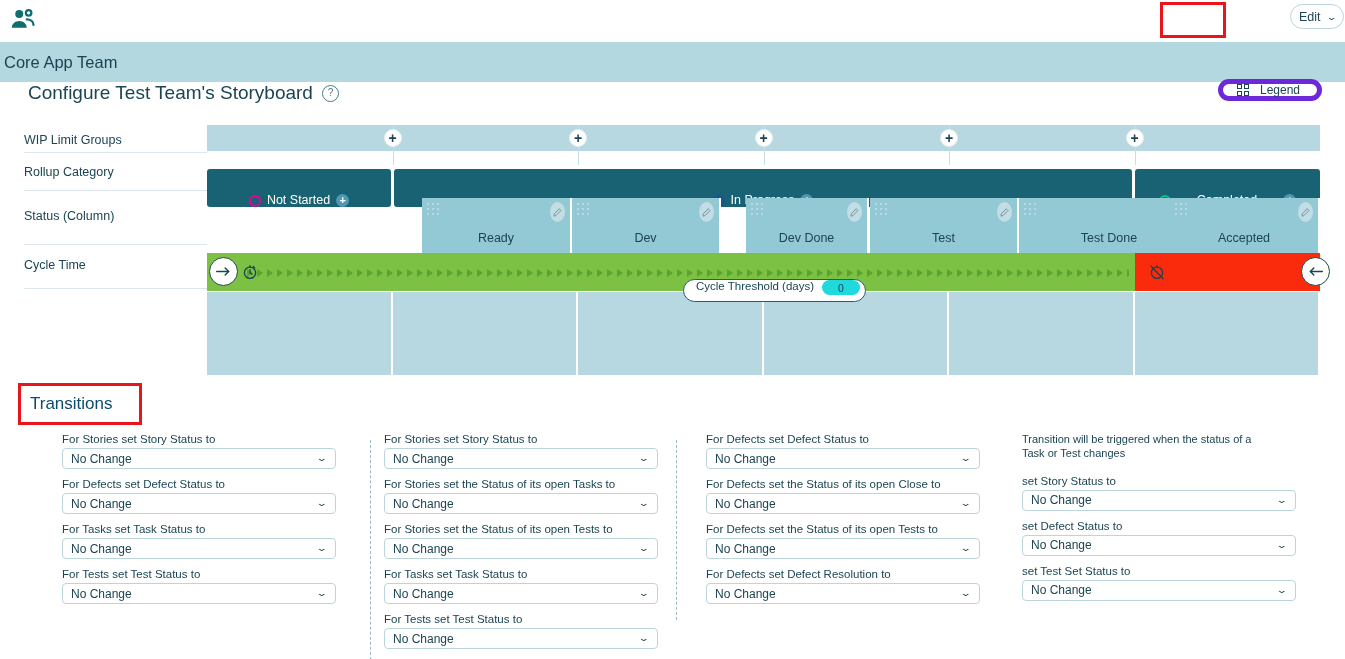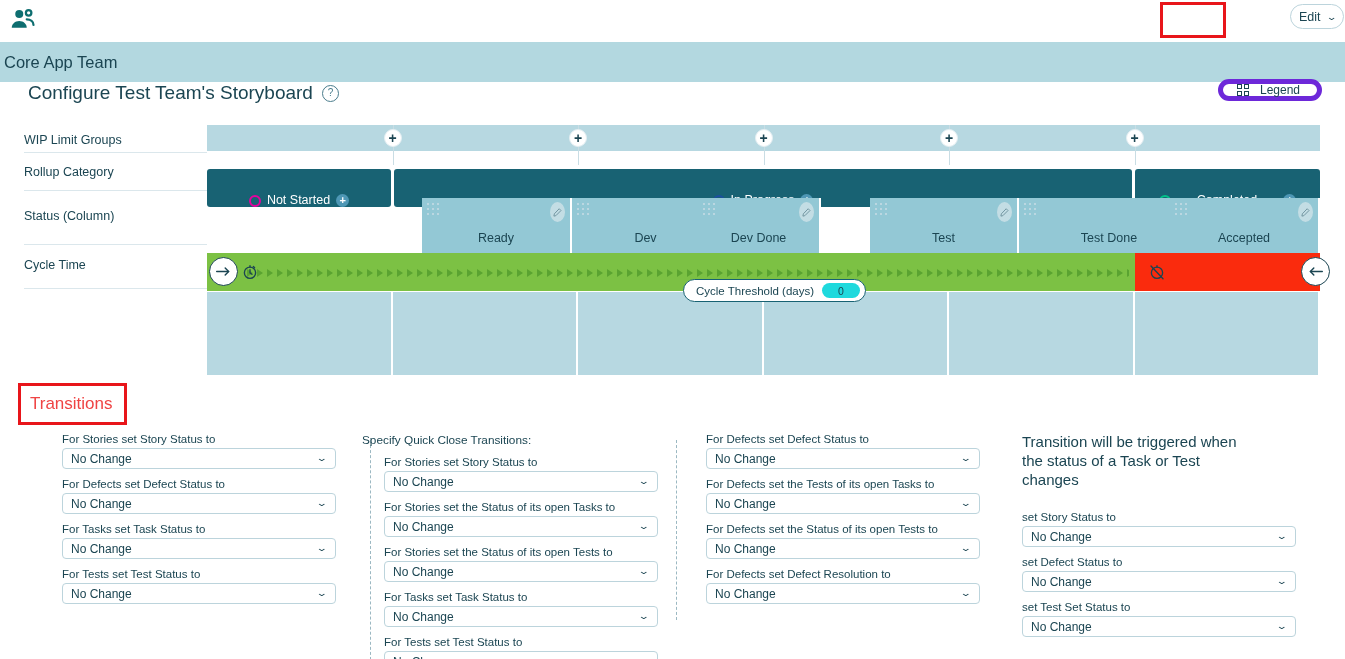--- a/index.html
+++ b/index.html
@@ -78,32 +78,32 @@
   .endcirc{position:absolute;right:-10px;top:4px;width:29px;height:29px;border-radius:50%;
     background:#fff;border:1px solid #1b4552;display:flex;align-items:center;justify-content:center;
     font-size:15px;color:#1b4552;box-sizing:border-box;cursor:pointer;}
   .clockicon{position:absolute;left:34px;top:10px;color:#1b4552;}
   .noclockicon{position:absolute;color:#1b4552;top:10px;}
 
   .swim{position:absolute;top:172px;left:207px;width:1113px;height:83px;}
   .swimcell{position:absolute;top:0;height:83px;background:#b7d8e1;border-right:2px solid #fff;box-sizing:border-box;}
 
   .threshpill{position:absolute;top:279px;left:683px;height:23px;background:#fff;border:1.6px solid #186273;
-    border-radius:12px;display:flex;align-items:center;gap:8px;padding:0 5px 0 12px;
+    border-radius:12px;display:flex;gap:8px;padding:0 5px 0 12px;
     font-size:11.5px;color:#1b4552;box-sizing:border-box;cursor:pointer;z-index:6;}
   .threshval{min-width:38px;height:15px;border-radius:8px;background:#1fd9dd;color:#1b4552;
     font-size:10.5px;display:flex;align-items:center;justify-content:center;}
 
   
-  .transhdr{position:absolute;left:18px;top:383px;width:109px;height:42px;border:3px solid #e8151a;
-    box-sizing:border-box;display:flex;align-items:center;padding-left:9px;font-size:17px;color:#ef4444;}
+  .transhdr{position:absolute;left:18px;top:383px;width:124px;height:42px;border:3px solid #e8151a;
+    box-sizing:border-box;display:flex;align-items:center;padding-left:9px;font-size:17px;color:#0c4a6e;}
   .tcol{position:absolute;top:433px;}
   .tcol h4{margin:0 0 9px 0;font-weight:normal;font-size:11.8px;color:#1b4552;}
   .tgroup{padding-left:22px;}
-  .tnote{font-size:15px;color:#1b4552;line-height:1.25;margin-bottom:22px;width:238px;}
+  .tnote{font-size:11px;color:#1b4552;line-height:1.25;margin-bottom:14px;width:238px;}
   .flabel{font-size:11.5px;color:#1b4552;margin-bottom:3px;white-space:nowrap;}
   .fsel{position:relative;width:274px;height:21px;border:1px solid #bcd4dc;border-radius:4px;background:#fff;
     display:flex;align-items:center;padding-left:8px;font-size:12px;color:#1b4552;margin-bottom:9px;
     box-sizing:border-box;cursor:pointer;}
   .fsel .ch{position:absolute;right:9px;top:4px;font-size:9px;color:#1b4552;transform:scaleX(1.6);}
   .dash{position:absolute;top:440px;width:1px;border-left:1px dashed #9bb8c2;}
 </style>
 </head>
 <body>
 
@@ -219,21 +219,21 @@
           <i></i>
           <i></i>
         </span>
         <span class="pencil">
           <svg width="9" height="9" viewBox="0 0 16 16" fill="none" stroke="#6b8e9b" stroke-width="1.6" stroke-linecap="round" stroke-linejoin="round">
             <path d="M11.5 1.8l2.7 2.7L5 13.7 1.6 14.4 2.3 11z"></path>
           </svg>
         </span>
         <span>Dev</span>
       </div>
-      <div class="statuscol" style="left: 698px; width: 123px;">
+      <div class="statuscol" style="left: 746px; width: 123px;">
         <span class="dots">
           <i></i>
           <i></i>
           <i></i>
           <i></i>
           <i></i>
           <i></i>
           <i></i>
           <i></i>
           <i></i>
@@ -468,21 +468,20 @@
         <span class="ch">⌄</span>
       </div>
       <div class="flabel">For Tests set Test Status to</div>
       <div class="fsel">
         <span>No Change</span>
         <span class="ch">⌄</span>
       </div>
     </div>
   </div>
 <div class="tcol" id="tcol1" style="left:362px">
-    <h4>Specify Quick Close Transitions:</h4>
     <div class="tgroup">
       <div class="flabel">For Stories set Story Status to</div>
       <div class="fsel">
         <span>No Change</span>
         <span class="ch">⌄</span>
       </div>
       <div class="flabel">For Stories set the Status of its open Tasks to</div>
       <div class="fsel">
         <span>No Change</span>
         <span class="ch">⌄</span>
@@ -504,21 +503,21 @@
       </div>
     </div>
   </div>
 <div class="tcol" id="tcol2" style="left:684px">
     <div class="tgroup">
       <div class="flabel">For Defects set Defect Status to</div>
       <div class="fsel">
         <span>No Change</span>
         <span class="ch">⌄</span>
       </div>
-      <div class="flabel">For Defects set the Tests of its open Tasks to</div>
+      <div class="flabel">For Defects set the Status of its open Close to</div>
       <div class="fsel">
         <span>No Change</span>
         <span class="ch">⌄</span>
       </div>
       <div class="flabel">For Defects set the Status of its open Tests to</div>
       <div class="fsel">
         <span>No Change</span>
         <span class="ch">⌄</span>
       </div>
       <div class="flabel">For Defects set Defect Resolution to</div>

